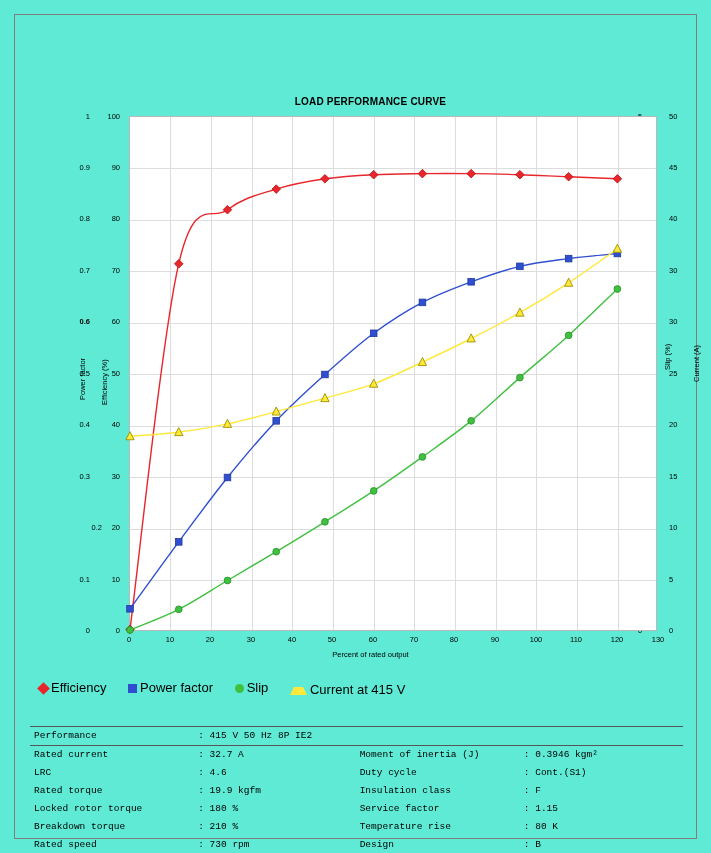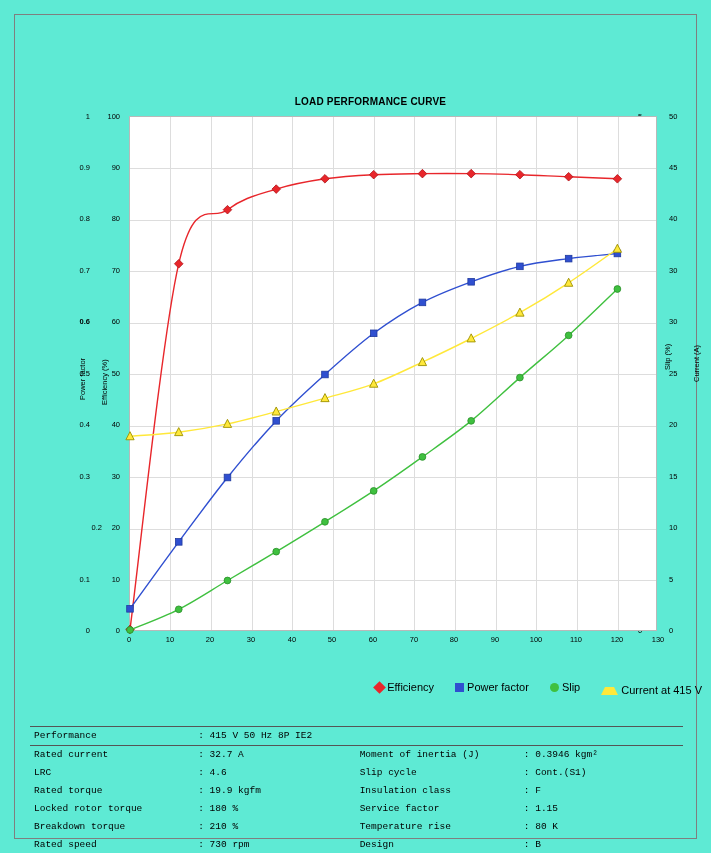--- a/index.html
+++ b/index.html
@@ -94,22 +94,22 @@
     text-align: center;
     width: 20px;
     top: 605px;
   }
   
   .legend {
     position: absolute;
     top: 648px;
     left: 0;
     width: 681px;
-    text-align: right;
-    font-size: 11px;
+    text-align: left;
+    font-size: 13px;
     color: #000;
   }
   .legend .item {
     display: inline-block;
     margin: 0 9px;
     white-space: nowrap;
     vertical-align: middle;
   }
   .legend .mk {
     display: inline-block;
@@ -304,20 +304,21 @@
       <div class="xtick" style="left:292px;">50</div>
       <div class="xtick" style="left:333px;">60</div>
       <div class="xtick" style="left:374px;">70</div>
       <div class="xtick" style="left:414px;">80</div>
       <div class="xtick" style="left:455px;">90</div>
       <div class="xtick" style="left:496px;">100</div>
       <div class="xtick" style="left:536px;">110</div>
       <div class="xtick" style="left:577px;">120</div>
       <div class="xtick" style="left:618px;">130</div>
 
+      <div class="xlabel">Percent of rated output</div>
 
       <div class="legend">
         <span class="item">
           <span class="mk mk-diamond"></span><span>Efficiency</span>
         </span>
         <span class="item">
           <span class="mk mk-square"></span><span>Power factor</span>
         </span>
         <span class="item">
           <span class="mk mk-circle"></span><span>Slip</span>
@@ -337,21 +338,21 @@
           </tr>
           <tr>
             <td class="lbl">Rated current</td>
             <td class="val">: 32.7 A</td>
             <td class="lbl2">Moment of inertia (J)</td>
             <td class="val2">: 0.3946 kgm²</td>
           </tr>
           <tr>
             <td class="lbl">LRC</td>
             <td class="val">: 4.6</td>
-            <td class="lbl2">Slip cycle</td>
+            <td class="lbl2">Duty cycle</td>
             <td class="val2">: Cont.(S1)</td>
           </tr>
           <tr>
             <td class="lbl">Rated torque</td>
             <td class="val">: 19.9 kgfm</td>
             <td class="lbl2">Insulation class</td>
             <td class="val2">: F</td>
           </tr>
           <tr>
             <td class="lbl">Locked rotor torque</td>

